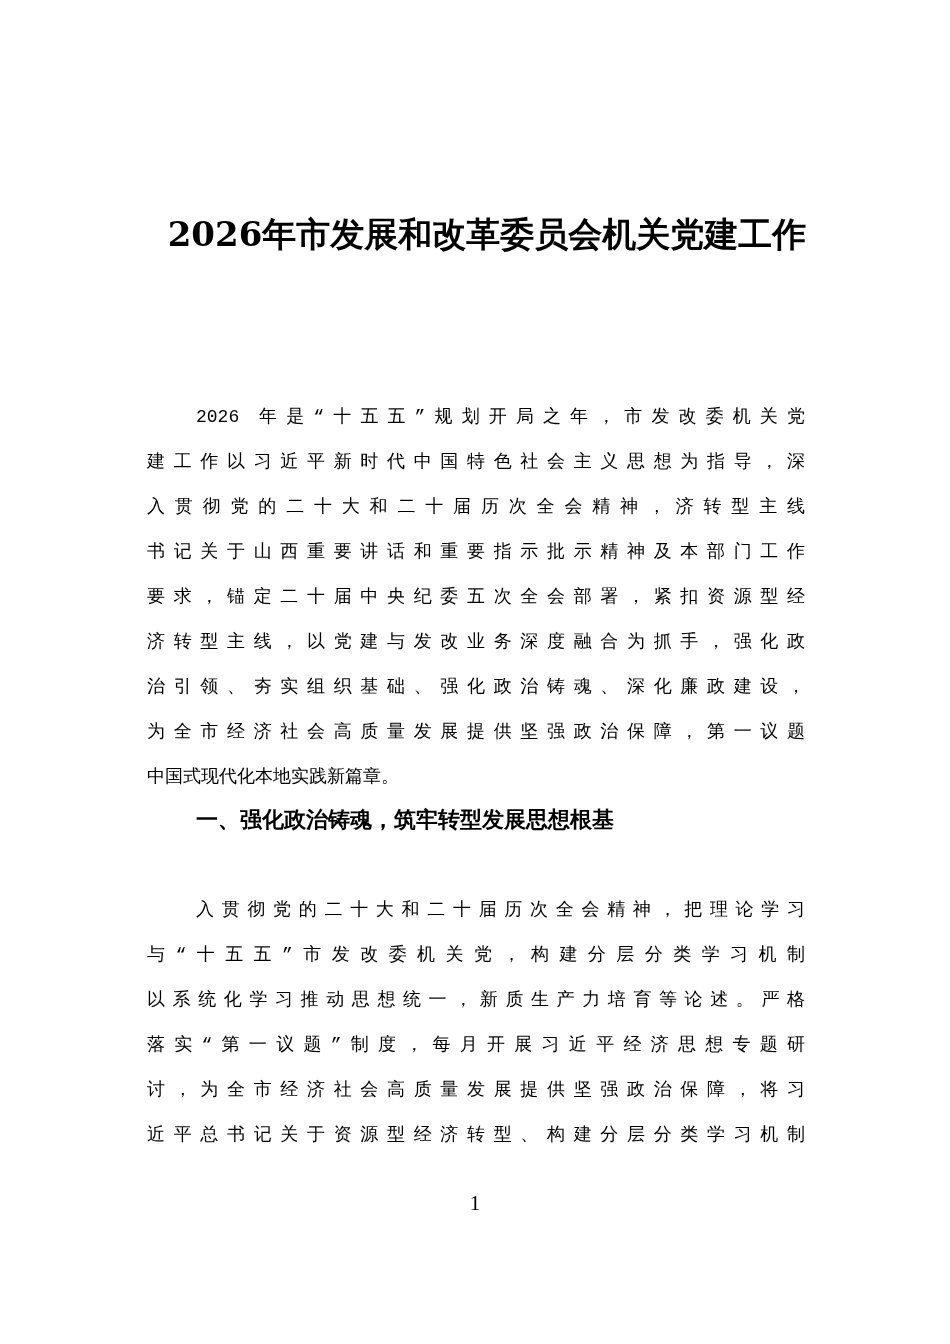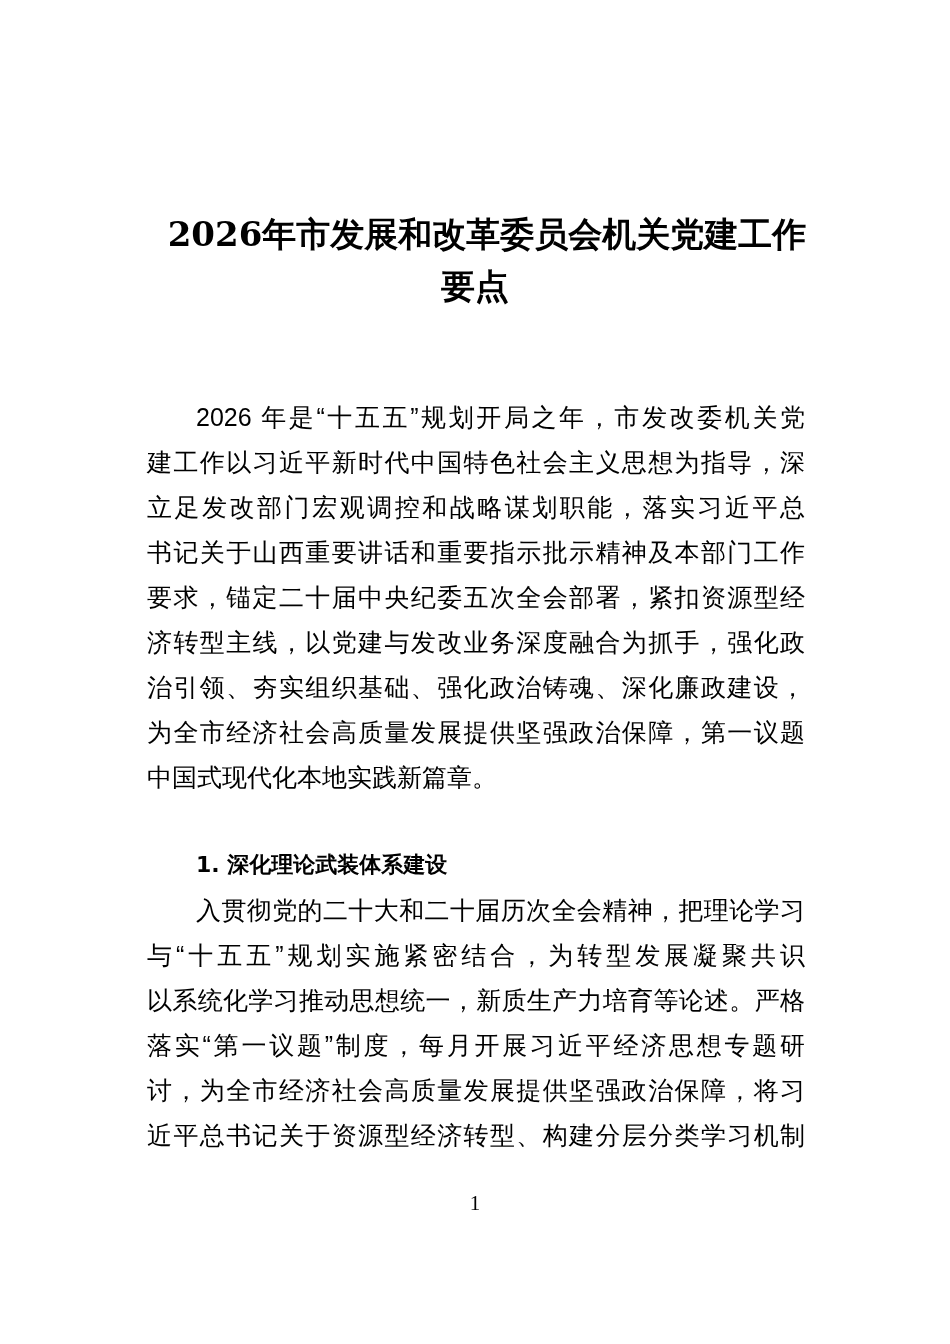--- a/index.html
+++ b/index.html
@@ -7,61 +7,60 @@
   .page { position: absolute; left: 0; top: 0; width: 950px; height: 1344px; background: #fff; }
   .title-line {
     position: absolute; left: 0; width: 950px; text-align: center;
     font-family: "DejaVu Serif", "Liberation Serif", serif; font-weight: bold;
     font-size: 34px; line-height: 40px; white-space: nowrap;
   }
   .title-line.l1 { top: 214px; padding-left: 12px; }
   .title-line.l2 { top: 266px; }
   .line {
     position: absolute; left: 147px; width: 658px; height: 40px;
-    font-family: Liberation Sans, sans-serif;
-    font-size: 25px; line-height: 40px; white-space: nowrap;
+    font-family: Liberation Mono, monospace;
+    font-size: 18px; line-height: 40px; white-space: nowrap;
     text-align: justify; text-align-last: justify;
   }
   .line.indent { left: 196px; width: 609px; }
   .line.last { text-align-last: left; }
   .heading {
     position: absolute; left: 196px; height: 40px;
     font-family: "DejaVu Sans", "Liberation Sans", sans-serif; font-weight: bold;
     font-size: 22px; line-height: 40px; white-space: nowrap;
   }
   .page-number {
     position: absolute; left: 0; width: 950px; top: 1188px; text-align: center;
     font-family: "Liberation Serif", "DejaVu Serif", serif; font-size: 21px; line-height: 30px;
   }
 </style>
 </head>
 <body>
 
 <div class="page">
 
   <div class="title-line l1">2026年市发展和改革委员会机关党建工作</div>
-  <div class="title-line l2">要点</div>
 
   <div>
     <div class="line indent" style="top:397px">2026 年是“十五五”规划开局之年，市发改委机关党</div>
     <div class="line" style="top:442px">建工作以习近平新时代中国特色社会主义思想为指导，深</div>
-    <div class="line" style="top:487px">立足发改部门宏观调控和战略谋划职能，落实习近平总</div>
+    <div class="line" style="top:487px">入贯彻党的二十大和二十届历次全会精神，济转型主线</div>
     <div class="line" style="top:532px">书记关于山西重要讲话和重要指示批示精神及本部门工作</div>
     <div class="line" style="top:577px">要求，锚定二十届中央纪委五次全会部署，紧扣资源型经</div>
     <div class="line" style="top:622px">济转型主线，以党建与发改业务深度融合为抓手，强化政</div>
     <div class="line" style="top:667px">治引领、夯实组织基础、强化政治铸魂、深化廉政建设，</div>
     <div class="line" style="top:712px">为全市经济社会高质量发展提供坚强政治保障，第一议题</div>
     <div class="line last" style="top:757px">中国式现代化本地实践新篇章。</div>
   </div>
 
-  <div class="heading" style="top:845px">1. 深化理论武装体系建设</div>
+  <div class="heading" style="top:800px">一、强化政治铸魂，筑牢转型发展思想根基</div>
 
   <div>
     <div class="line indent" style="top:890px">入贯彻党的二十大和二十届历次全会精神，把理论学习</div>
-    <div class="line" style="top:935px">与“十五五”规划实施紧密结合，为转型发展凝聚共识</div>
+    <div class="line" style="top:935px">与“十五五”市发改委机关党，构建分层分类学习机制</div>
     <div class="line" style="top:980px">以系统化学习推动思想统一，新质生产力培育等论述。严格</div>
     <div class="line" style="top:1025px">落实“第一议题”制度，每月开展习近平经济思想专题研</div>
     <div class="line" style="top:1070px">讨，为全市经济社会高质量发展提供坚强政治保障，将习</div>
     <div class="line" style="top:1115px">近平总书记关于资源型经济转型、构建分层分类学习机制</div>
   </div>
 
   <div class="page-number">1</div>
 </div>
 
 </body></html>

